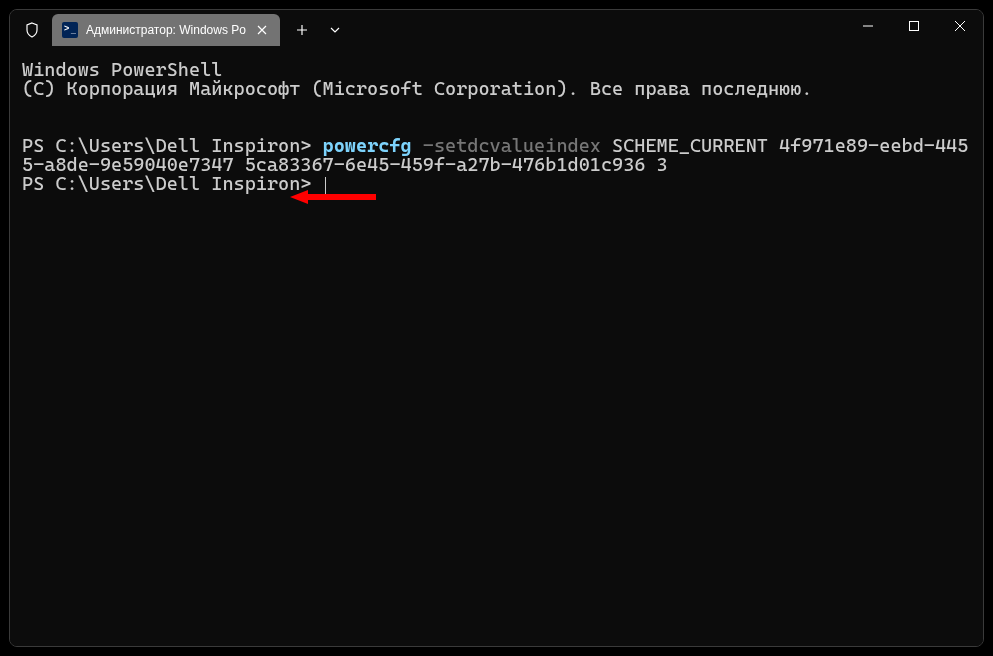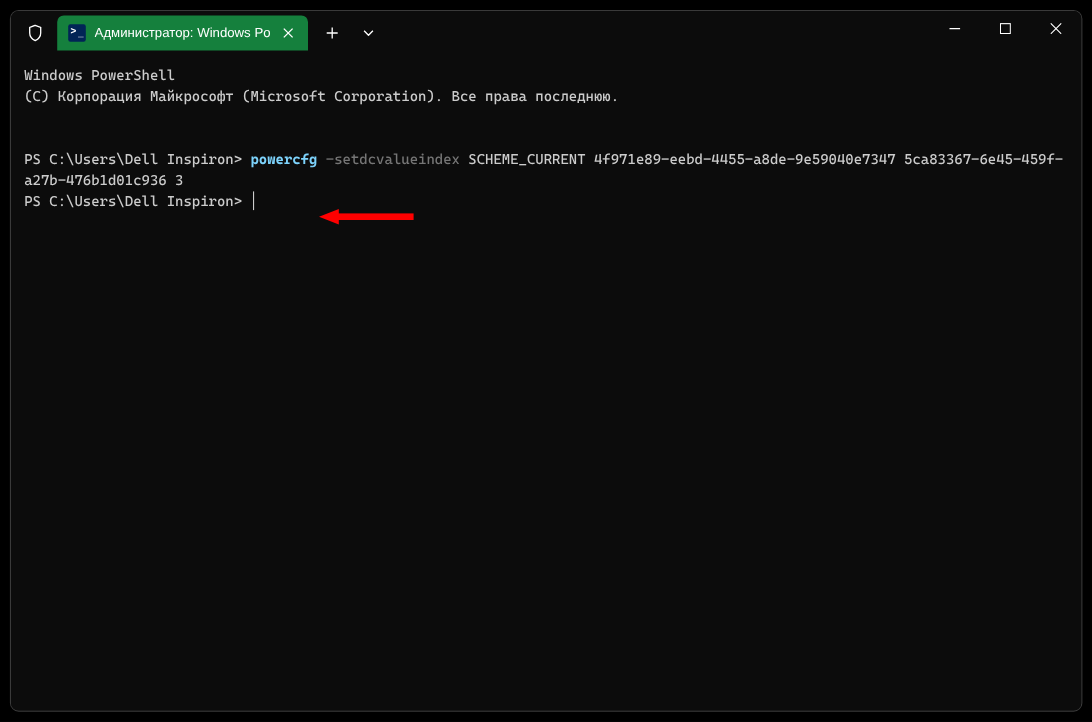--- a/index.html
+++ b/index.html
@@ -43,21 +43,21 @@
       width: 16px;
       height: 16px;
       margin: 0 12px 0 14px;
       display: flex;
       align-items: center;
       justify-content: center;
     }
     
     .tab {
       height: 32px;
-      background: #15803d;
+      background: #737373;
       border-radius: 6px 6px 0 0;
       display: flex;
       align-items: center;
       padding: 0 10px;
       gap: 8px;
       min-width: 210px;
       max-width: 230px;
     }
     
     .tab-icon {
@@ -150,21 +150,21 @@
       justify-content: center;
       color: #fff;
       cursor: pointer;
     }
     
     .terminal {
       flex: 1;
       background: #0c0c0c;
       padding: 10px 12px;
       font-family: 'Cascadia Mono', 'Consolas', monospace;
-      font-size: 13px;
+      font-size: 19px;
       line-height: 19px;
       color: #cccccc;
       overflow: hidden;
       position: relative;
     }
     
     .term-line {
       white-space: pre-wrap;
       word-break: break-all;
     }

